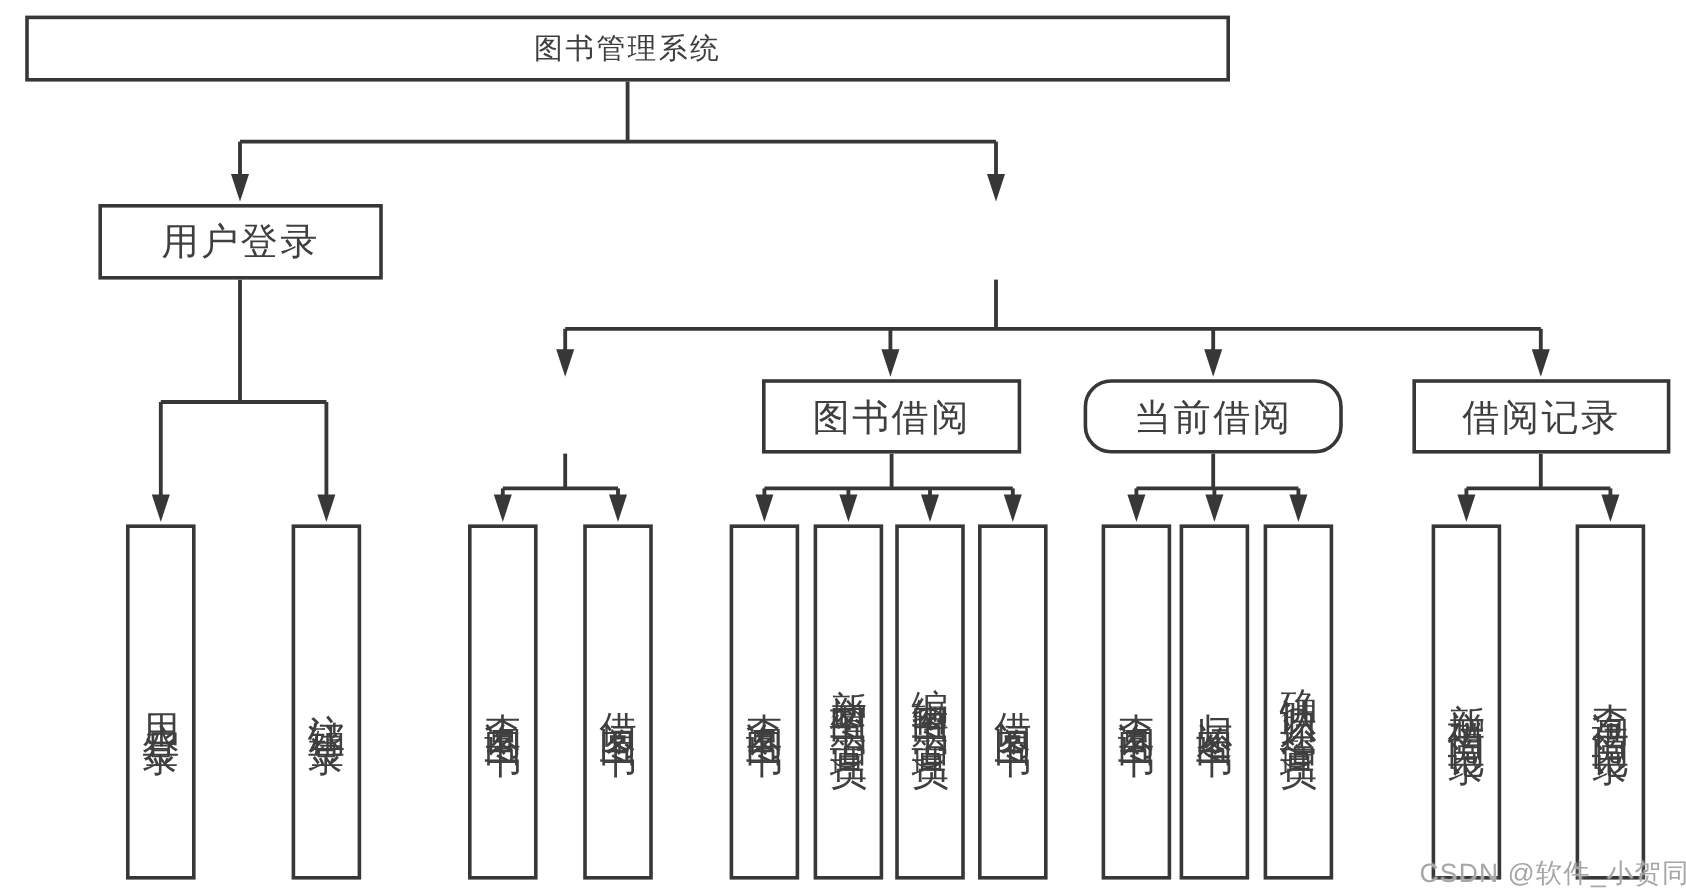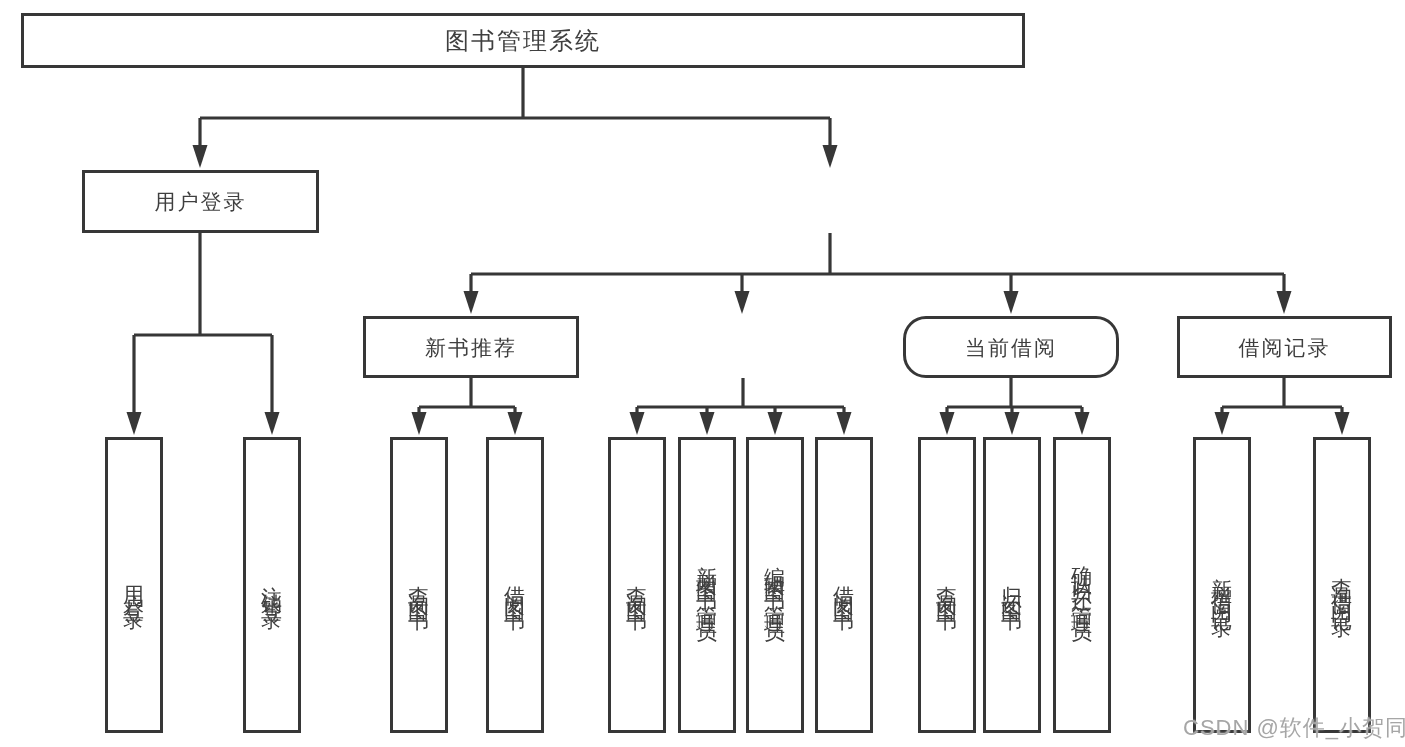--- a/index.html
+++ b/index.html
@@ -30,21 +30,21 @@
   .wires path { stroke: var(--line); stroke-width: 3.2; fill: none; }
   .wires polygon { fill: var(--line); stroke: none; }
   .box {
     position: absolute;
     background: var(--box-bg);
     border: 3px solid var(--line);
     display: flex;
     align-items: center;
     justify-content: center;
     color: var(--text);
-    font-size: 21px;
+    font-size: 31px;
     letter-spacing: 2px;
     line-height: 1;
   }
   .box .lbl { white-space: nowrap; }
   .root { font-size: 24px; }
   .leaf {
     width: 58px;
     height: 296px;
     top: 437px;
   }
@@ -131,22 +131,22 @@
   </svg>
 
   <div class="box root" style="left:21px; top:13px; width:1004px; height:55px;">
     <span class="lbl">图书管理系统</span>
   </div>
 
   <div class="box" style="left:82px; top:170px; width:237px; height:63px;">
     <span class="lbl">用户登录</span>
   </div>
 
-  <div class="box" style="left:363px; top:316px; width:216px; height:62px;">
-    <span class="lbl">新书推荐</span>
+  <div class="box" style="left:635px; top:316px; width:216px; height:62px;">
+    <span class="lbl">图书借阅</span>
   </div>
   <div class="box" style="left:903px; top:316px; width:216px; height:62px;border-radius:23px;">
     <span class="lbl">当前借阅</span>
   </div>
   <div class="box" style="left:1177px; top:316px; width:215px; height:62px;">
     <span class="lbl">借阅记录</span>
   </div>
 
   <div class="box leaf" style="left:105px;">
     <span class="lbl">用户登录</span>

